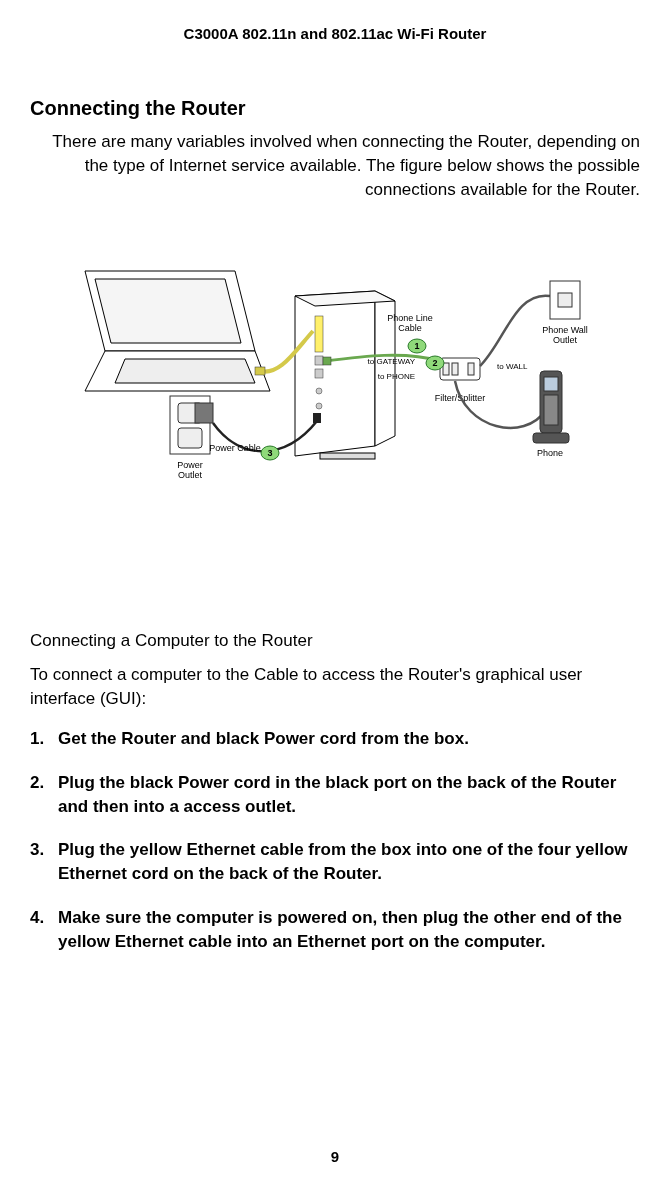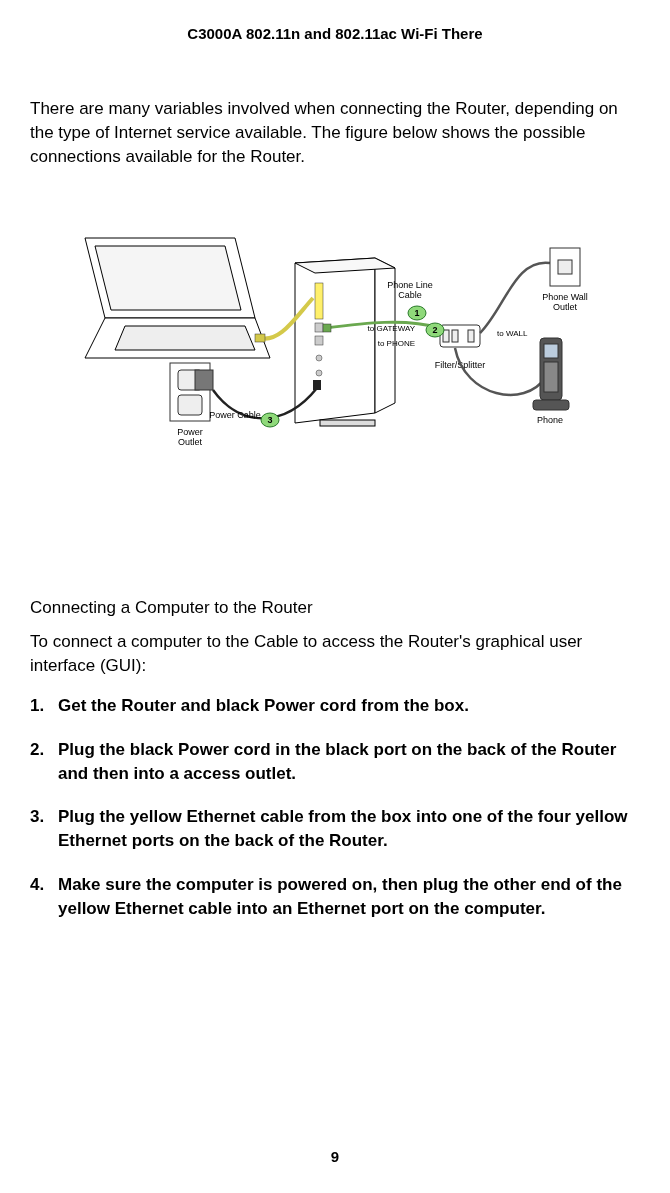--- a/index.html
+++ b/index.html
@@ -24,20 +24,21 @@
   }
   .section-title {
     font-weight: bold;
     font-size: 20px;
     margin-bottom: 10px;
   }
   .intro-para {
     font-size: 17px;
     line-height: 1.4;
     margin-bottom: 60px;
+    text-align: right;
   }
   .diagram-container {
     width: 540px;
     height: 230px;
     margin: 0 auto 140px auto;
     position: relative;
     font-size: 9px;
   }
   .diagram-container text { font-family: Arial, sans-serif; }
   .sub-title {
@@ -79,22 +80,23 @@
     text-align: center;
     font-weight: bold;
     font-size: 15px;
   }
 </style>
 </head>
 <body>
 
 <div class="page">
 
-  <div class="page-header">C3000A 802.11n and 802.11ac Wi-Fi There</div>
-
+  <div class="page-header">C3000A 802.11n and 802.11ac Wi-Fi Router</div>
+
+  <div class="section-title">Connecting the Router</div>
 
   <div class="intro-para">There are many variables involved when connecting the Router, depending on the type of Internet service available. The figure below shows the possible connections available for the Router.</div>
 
   <div class="diagram-container">
     <svg viewBox="0 0 540 230" width="540" height="230">
 
       <g stroke="#000" stroke-width="1" fill="#fff">
         <polygon points="20,10 170,10 190,90 40,90"></polygon>
         <polygon points="30,18 160,18 176,82 46,82" fill="#f5f5f5"></polygon>
         <polygon points="40,90 190,90 205,130 20,130"></polygon>
@@ -182,18 +184,18 @@
     </svg>
   </div>
 
   <div class="sub-title">Connecting a Computer to the Router</div>
 
   <div class="sub-para">To connect a computer to the Cable to access the Router's graphical user interface (GUI):</div>
 
   <ol class="steps">
     <li>Get the Router and black Power cord from the box.</li>
     <li>Plug the black Power cord in the black port on the back of the Router and then into a access outlet.</li>
-    <li>Plug the yellow Ethernet cable from the box into one of the four yellow Ethernet ports on the back of the Router.</li>
+    <li>Plug the yellow Ethernet cable from the box into one of the four yellow Ethernet cord on the back of the Router.</li>
     <li>Make sure the computer is powered on, then plug the other end of the yellow Ethernet cable into an Ethernet port on the computer.</li>
   </ol>
 
   <div class="page-number">9</div>
 </div>
 
 </body></html>

